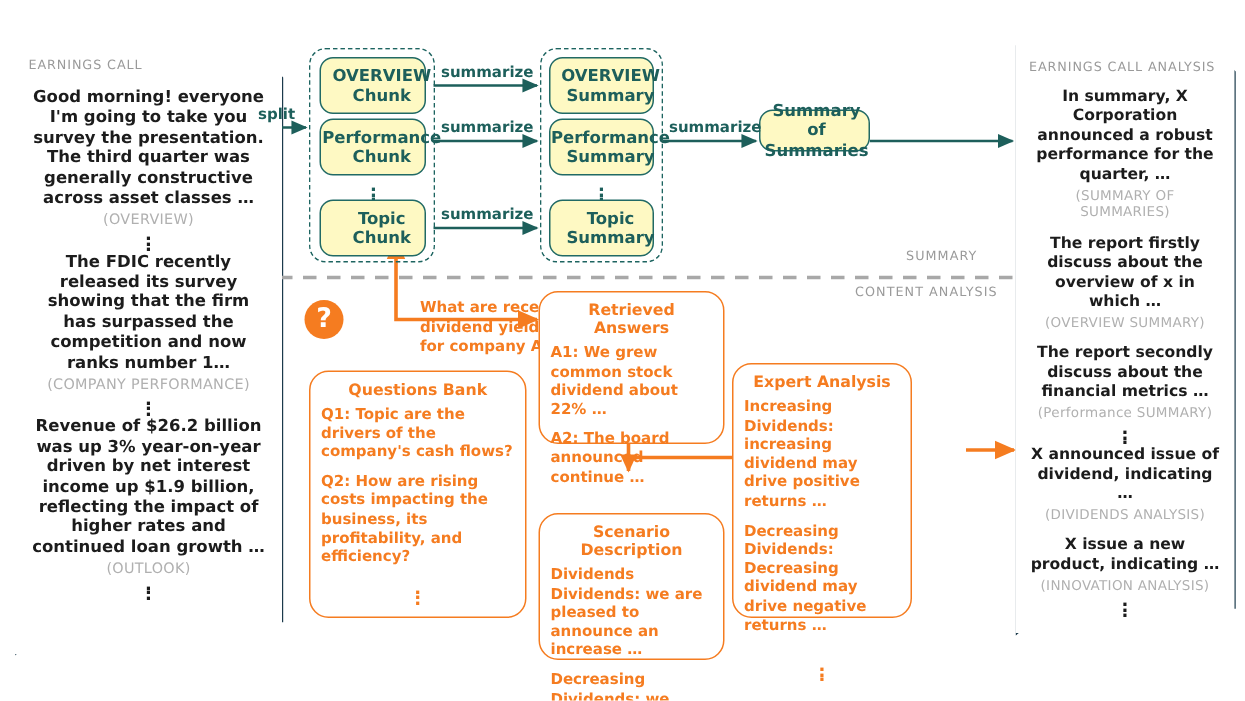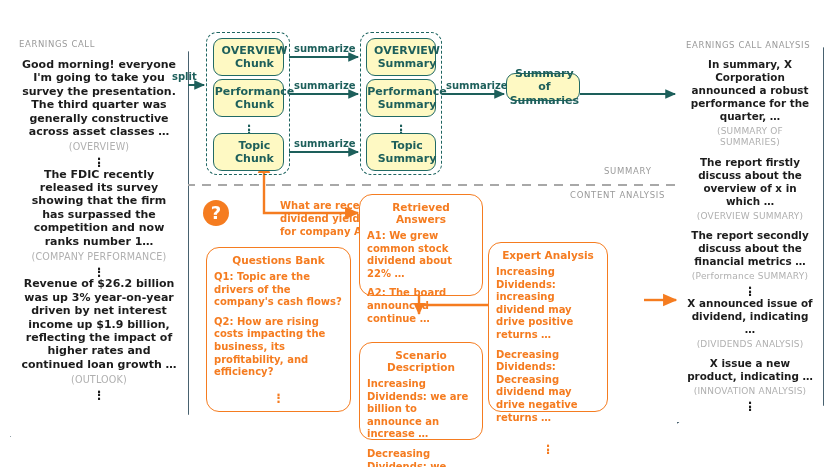--- a/index.html
+++ b/index.html
@@ -251,21 +251,21 @@
     <div class="hd">Retrieved Answers</div>
     <div class="bd">
       <p>A1: We grew common stock dividend about 22% …</p>
       <p>A2: The board announced continue …</p>
     </div>
   </div>
 
   <div class="orbox" style="left:359px;top:314px;width:124px;height:98px;margin-top:28px;">
     <div class="hd">Scenario Description</div>
     <div class="bd">
-      <p>Increasing Dividends: we are billion to announce an increase …</p>
+      <p>Dividends Dividends: we are pleased to announce an increase …</p>
       <p>Decreasing Dividends: we have made the hard decision to adjust …</p>
     </div>
   </div>
 
   <div class="orbox" style="left:488px;top:242px;width:120px;height:170px;">
     <div class="hd">Expert Analysis</div>
     <div class="bd">
       <p>Increasing Dividends: increasing dividend may drive positive returns …</p>
       <p>Decreasing Dividends: Decreasing dividend may drive negative returns …</p>
     </div>

